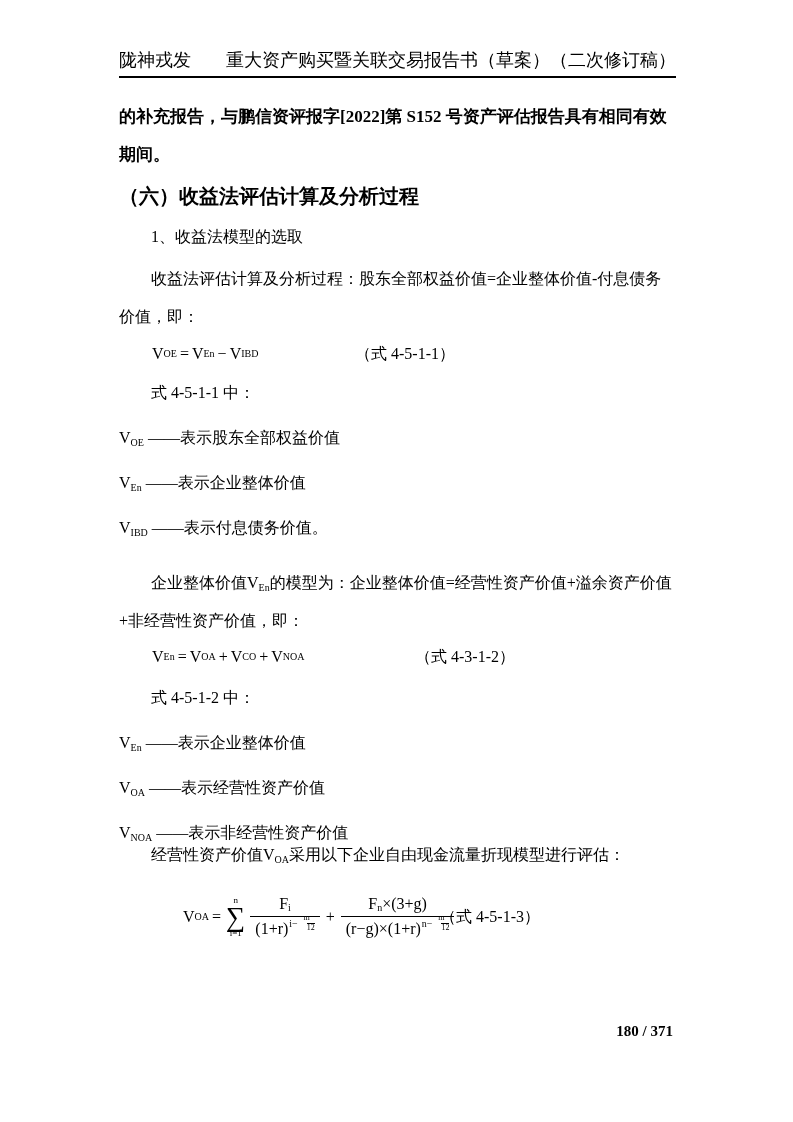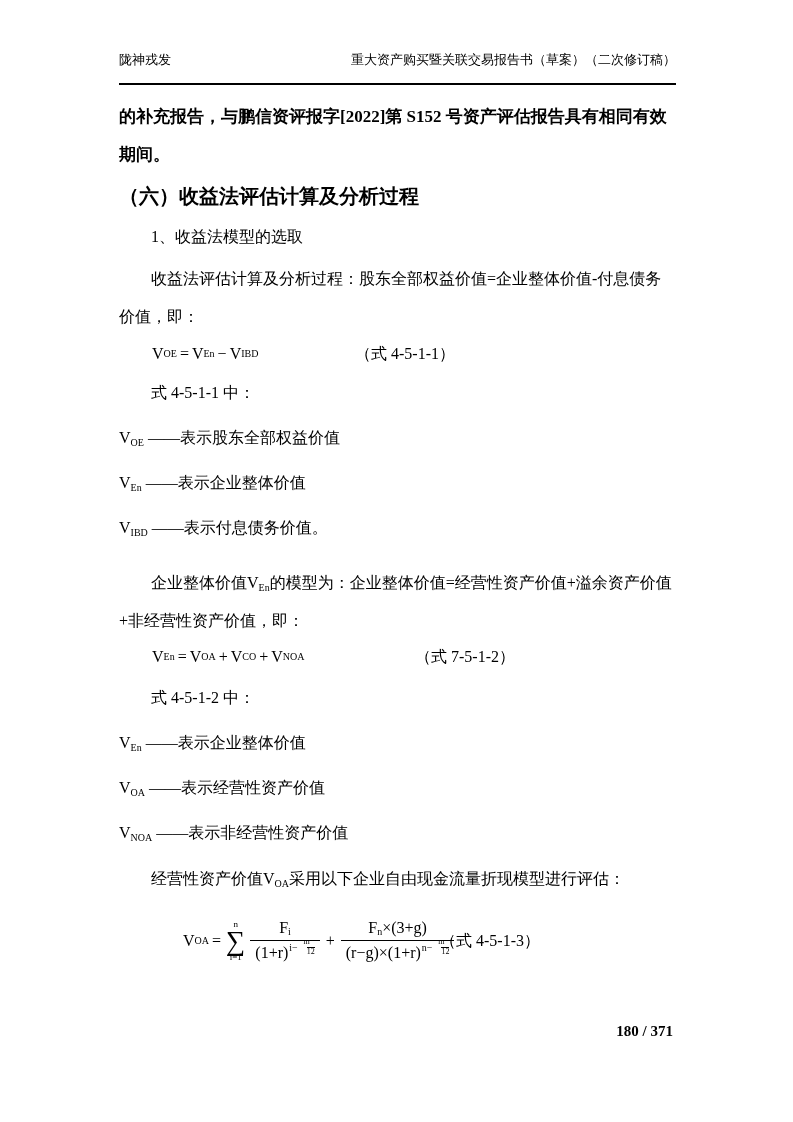--- a/index.html
+++ b/index.html
@@ -9,23 +9,23 @@
     width:793px; height:1122px;
     background:#fff;
     color:#000;
     font-family:"Liberation Serif","DejaVu Serif",serif;
     overflow:hidden;
   }
   
   .header {
     position:absolute; top:52px; left:119px; right:117px;
     display:flex; justify-content:space-between; align-items:flex-end;
-    padding-bottom:15px;
+    padding-bottom:8px;
     border-bottom:2px solid #000;
-    font-size:13px; line-height:16px;
+    font-size:18px; line-height:16px;
   }
   
   .content {
     position:absolute; top:80px; left:119px; right:117px;
     display:flex; flex-direction:column; align-items:flex-start;
   }
   .content p { width:100%; }
   .intro {
     margin-top:18px;
     font-size:17px; line-height:38px;
@@ -42,21 +42,21 @@
     font-size:16px; line-height:22px;
     text-indent:2em;
   }
   .para {
     font-size:16px; line-height:38px;
     text-indent:2em;
     word-break:break-all;
   }
   .para-basic   { margin-top:12px; }
   .para-ent     { margin-top:25px; }
-  .para-oa      { margin-top:24px; line-height:22px; }
+  .para-oa      { line-height:22px; }
   
   .formula-row {
     position:relative; width:100%;
     display:flex; align-items:center;
     font-size:16px; line-height:24px;
   }
   .f1row { margin-top:6px;  height:24px; }
   .f2row { margin-top:5px;  height:24px; }
   .f3row { margin-top:20px; height:62px; }
   .fml { margin-left:33px; white-space:nowrap; display:inline-flex; align-items:center; }
@@ -165,21 +165,21 @@
         <span class="op">=</span>
         <span>V</span>
           <sub>OA</sub>
         <span class="op">+</span>
         <span>V</span>
           <sub>CO</sub>
         <span class="op">+</span>
         <span>V</span>
           <sub>NOA</sub>
       </span>
-      <span class="caption cap2">（式 7-5-1-2）</span>
+      <span class="caption cap2">（式 4-3-1-2）</span>
     </div>
 
     <p class="defintro di2">式 4-5-1-2 中：</p>
 
     <p class="defline">
       <span>V</span><sub>En</sub><span class="desc">——表示企业整体价值</span>
     </p>
     <p class="defline">
       <span>V</span><sub>OA</sub><span class="desc">——表示经营性资产价值</span>
     </p>

